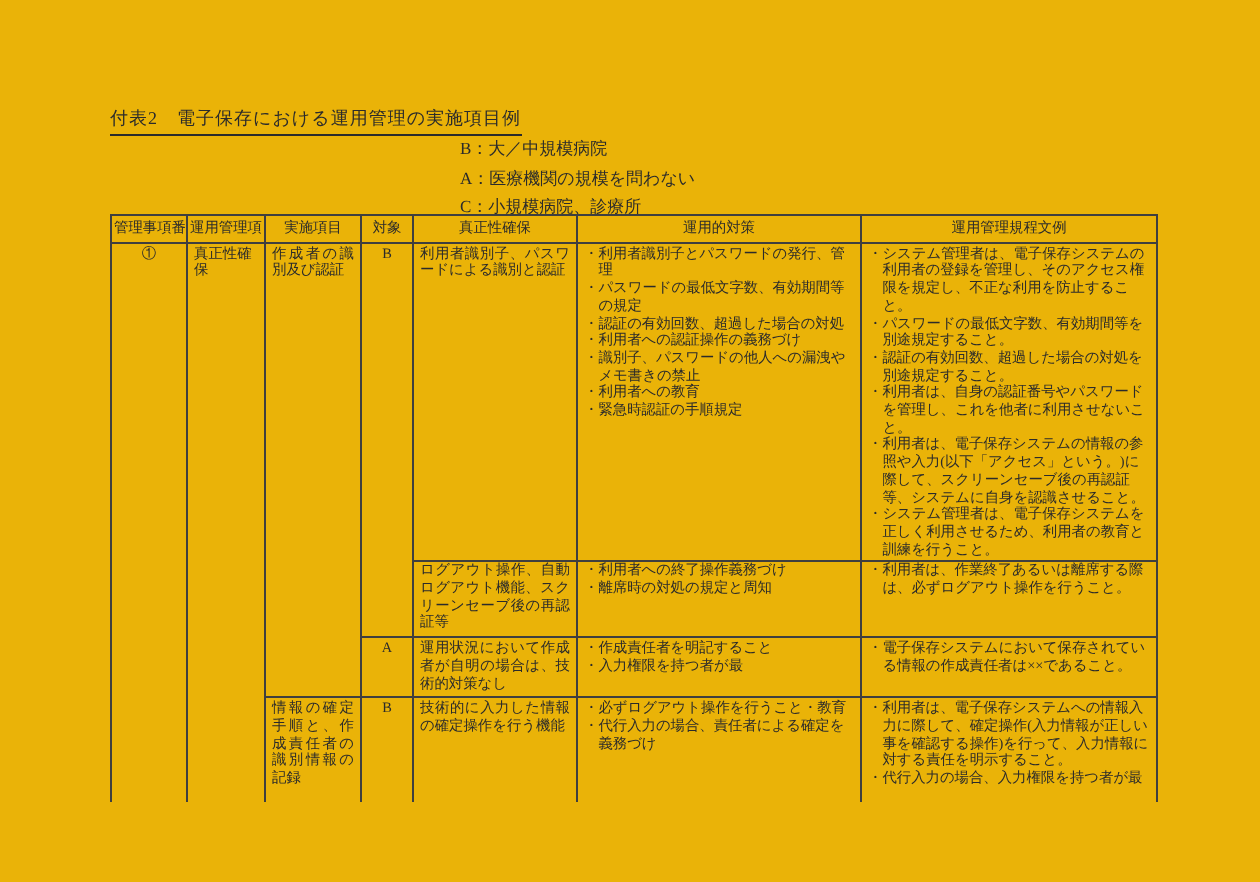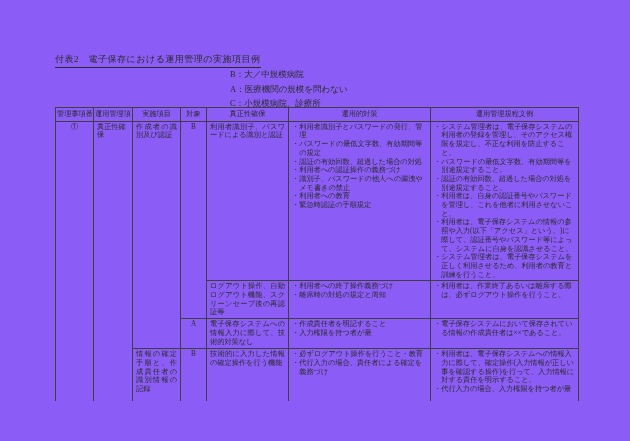--- a/index.html
+++ b/index.html
@@ -4,21 +4,21 @@
 <style>
   html,body{margin:0;padding:0;}
   body{
     width:630px;height:441px;
     background:#ffffff;
     color:#2b2b2b;
     font-family:"Liberation Serif","DejaVu Serif",serif;
     position:relative;
     overflow:hidden;
   }
-  .page{position:absolute;inset:0;background:#8b5cf6;}
+  .page{position:absolute;inset:0;background:#eab308;}
   .doc-title{
     position:absolute;left:55px;top:53px;
     font-size:9px;letter-spacing:.5px;
     border-bottom:1px solid #2b2b2b;padding-bottom:1px;
     white-space:nowrap;
   }
   .legend{
     position:absolute;left:230px;top:67px;
     font-size:8.5px;line-height:14.5px;white-space:nowrap;
   }
@@ -97,37 +97,37 @@
             <div class="bullet">・利用者への認証操作の義務づけ</div>
             <div class="bullet">・識別子、パスワードの他人への漏洩やメモ書きの禁止</div>
             <div class="bullet">・利用者への教育</div>
             <div class="bullet">・緊急時認証の手順規定</div>
           </td>
         <td class="c-reg">
             <div class="bullet">・システム管理者は、電子保存システムの利用者の登録を管理し、そのアクセス権限を規定し、不正な利用を防止すること。</div>
             <div class="bullet">・パスワードの最低文字数、有効期間等を別途規定すること。</div>
             <div class="bullet">・認証の有効回数、超過した場合の対処を別途規定すること。</div>
             <div class="bullet">・利用者は、自身の認証番号やパスワードを管理し、これを他者に利用させないこと。</div>
-            <div class="bullet">・利用者は、電子保存システムの情報の参照や入力(以下「アクセス」という。)に際して、認証番号やパスワード等によって、システムに自身を認識させること。</div>
+            <div class="bullet">・利用者は、電子保存システムの情報の参照や入力(以下「アクセス」という。)に際して、スクリーンセーブ後の再認証等、システムに自身を認識させること。</div>
             <div class="bullet">・システム管理者は、電子保存システムを正しく利用させるため、利用者の教育と訓練を行うこと。</div>
           </td>
       </tr>
       <tr>
         <td class="c-tech">ログアウト操作、自動ログアウト機能、スクリーンセーブ後の再認証等</td>
         <td class="c-op">
             <div class="bullet">・利用者への終了操作義務づけ</div>
             <div class="bullet">・離席時の対処の規定と周知</div>
           </td>
         <td class="c-reg">
             <div class="bullet">・利用者は、作業終了あるいは離席する際は、必ずログアウト操作を行うこと。</div>
           </td>
       </tr>
       <tr>
         <td class="c-target">A</td>
-        <td class="c-tech">電子保存システムへの情報入力に際して、技術的対策なし</td>
+        <td class="c-tech">運用状況において作成者が自明の場合は、技術的対策なし</td>
         <td class="c-op">
             <div class="bullet">・作成責任者を明記すること</div>
             <div class="bullet">・入力権限を持つ者が最</div>
           </td>
         <td class="c-reg">
             <div class="bullet">・電子保存システムにおいて保存されている情報の作成責任者は××であること。</div>
           </td>
       </tr>
       <tr>
         <td class="c-item">情報の確定手順と、作成責任者の識別情報の記録</td>

